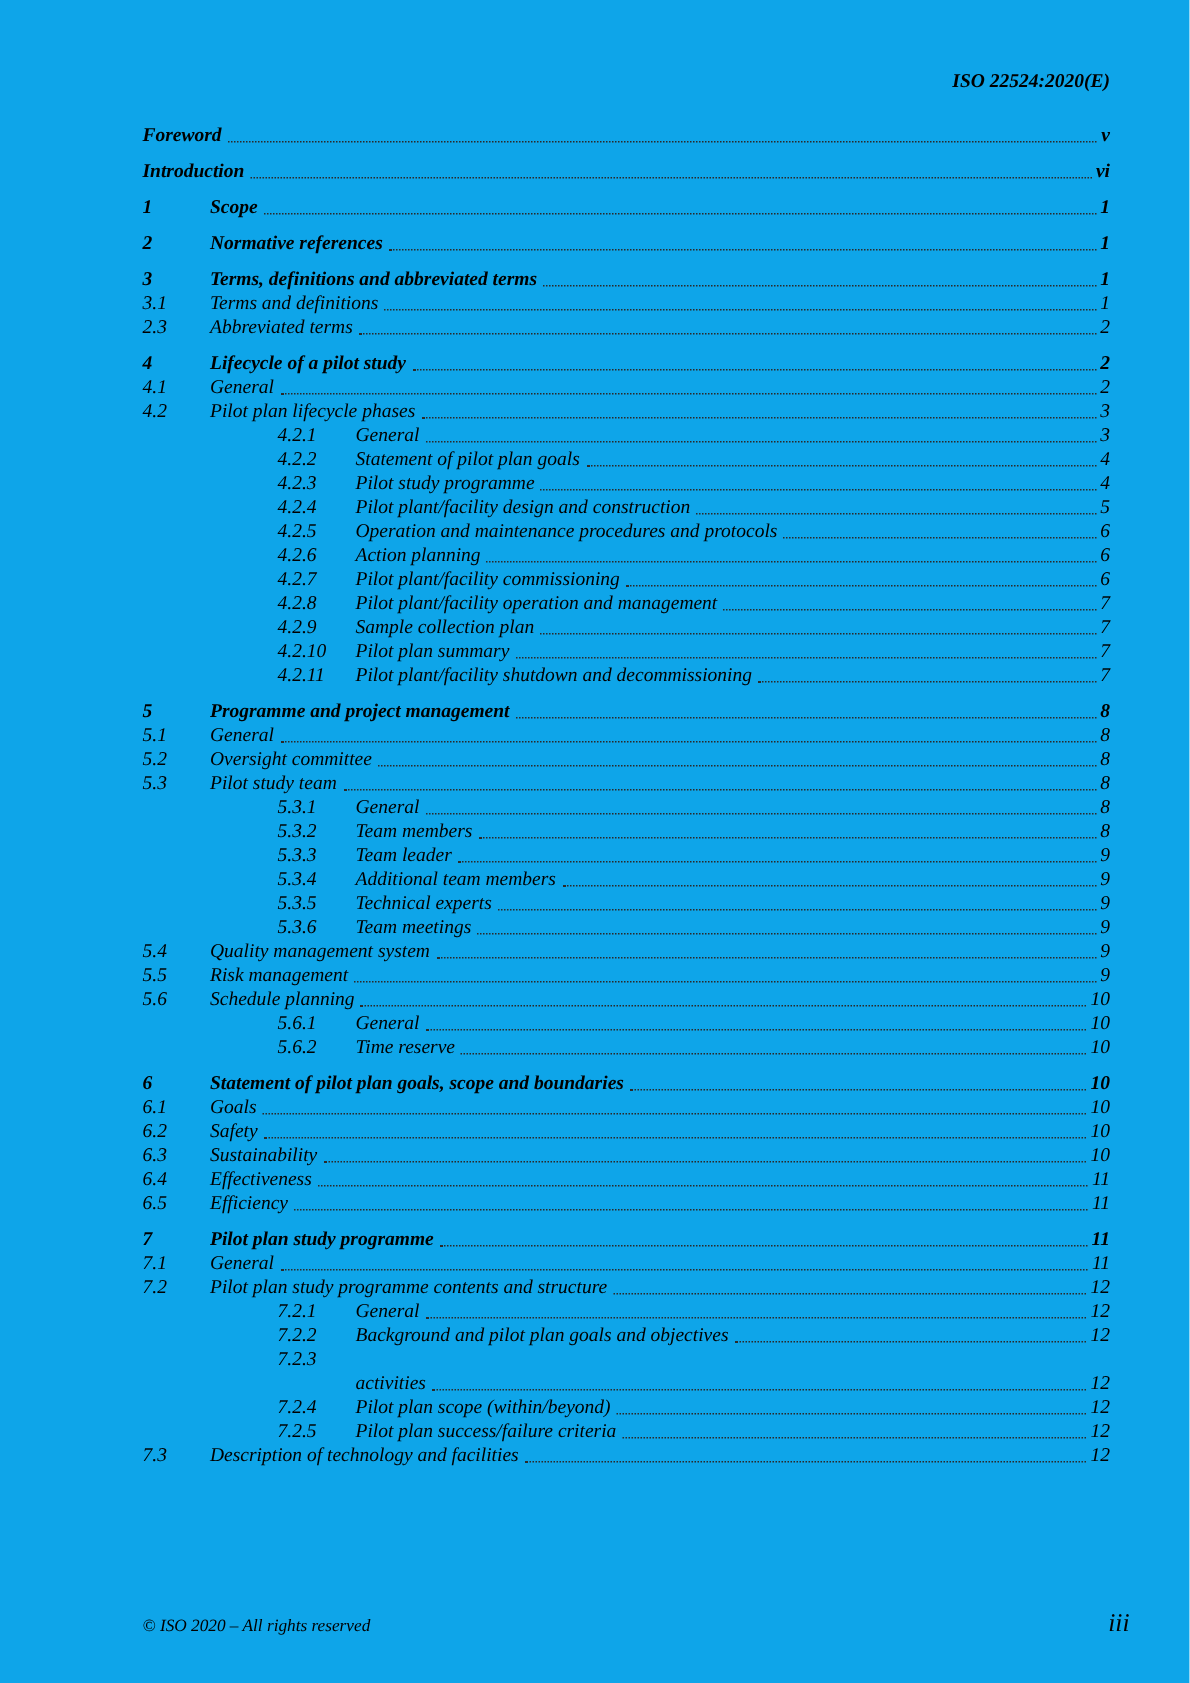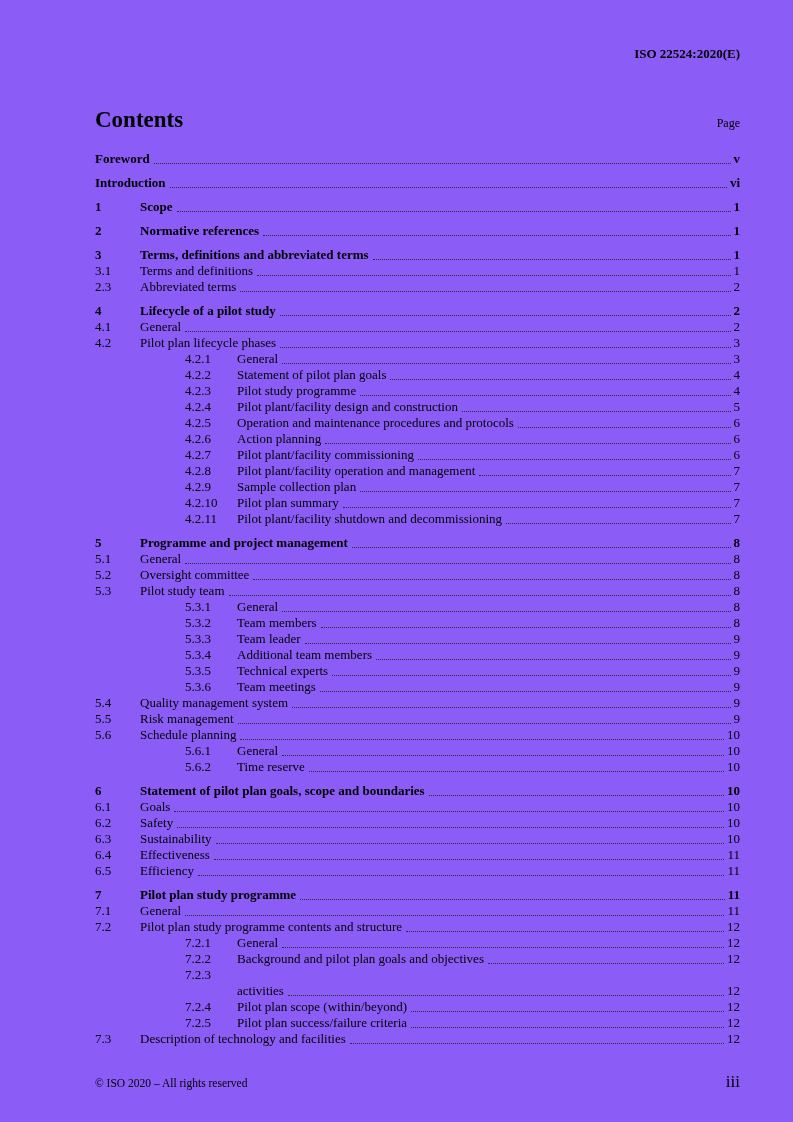--- a/index.html
+++ b/index.html
@@ -8,22 +8,23 @@
     background: #ffffff;
     font-family: "Liberation Serif", "DejaVu Serif", serif;
     color: #000000;
   }
   .page {
     position: relative;
     width: 793px;
     height: 1122px;
     box-sizing: border-box;
     padding: 46px 53px 0 95px;
-    background: #8b5cf6;
+    background: #0ea5e9;
     overflow: hidden;
+    font-style: italic;
   }
   .doc-ref {
     text-align: right;
     font-weight: bold;
     font-size: 13px;
   }
   .contents-head {
     display: flex;
     justify-content: space-between;
     align-items: flex-end;
@@ -62,41 +63,37 @@
     flex: 1 1 auto;
     min-width: 14px;
     border-bottom: 1px dotted #2b2b2b;
     margin: 0 3px 3px 4px;
     align-self: flex-end;
   }
   .pg { flex: none; }
   .footer {
     position: absolute;
     left: 95px;
-    right: 53px;
+    right: 40px;
     bottom: 30px;
     display: flex;
     justify-content: space-between;
     align-items: baseline;
     text-align: center;
   }
   .footer-copy { font-size: 11.5px; }
   .footer-num  { font-size: 17px; }
 </style>
 </head>
 <body>
 
 <div class="page">
 
   <div class="doc-ref">ISO 22524:2020(E)</div>
 
-  <div class="contents-head">
-    <h1 class="contents-title">Contents</h1>
-    <span class="page-label">Page</span>
-  </div>
 
   <div class="toc">
       <div class="toc-row lvl1 bold chapter">
         <span class="lbl">Foreword</span>
         <span class="leader"></span>
         <span class="pg">v</span>
       </div>
       <div class="toc-row lvl1 bold chapter">
         <span class="lbl">Introduction</span>
         <span class="leader"></span>

